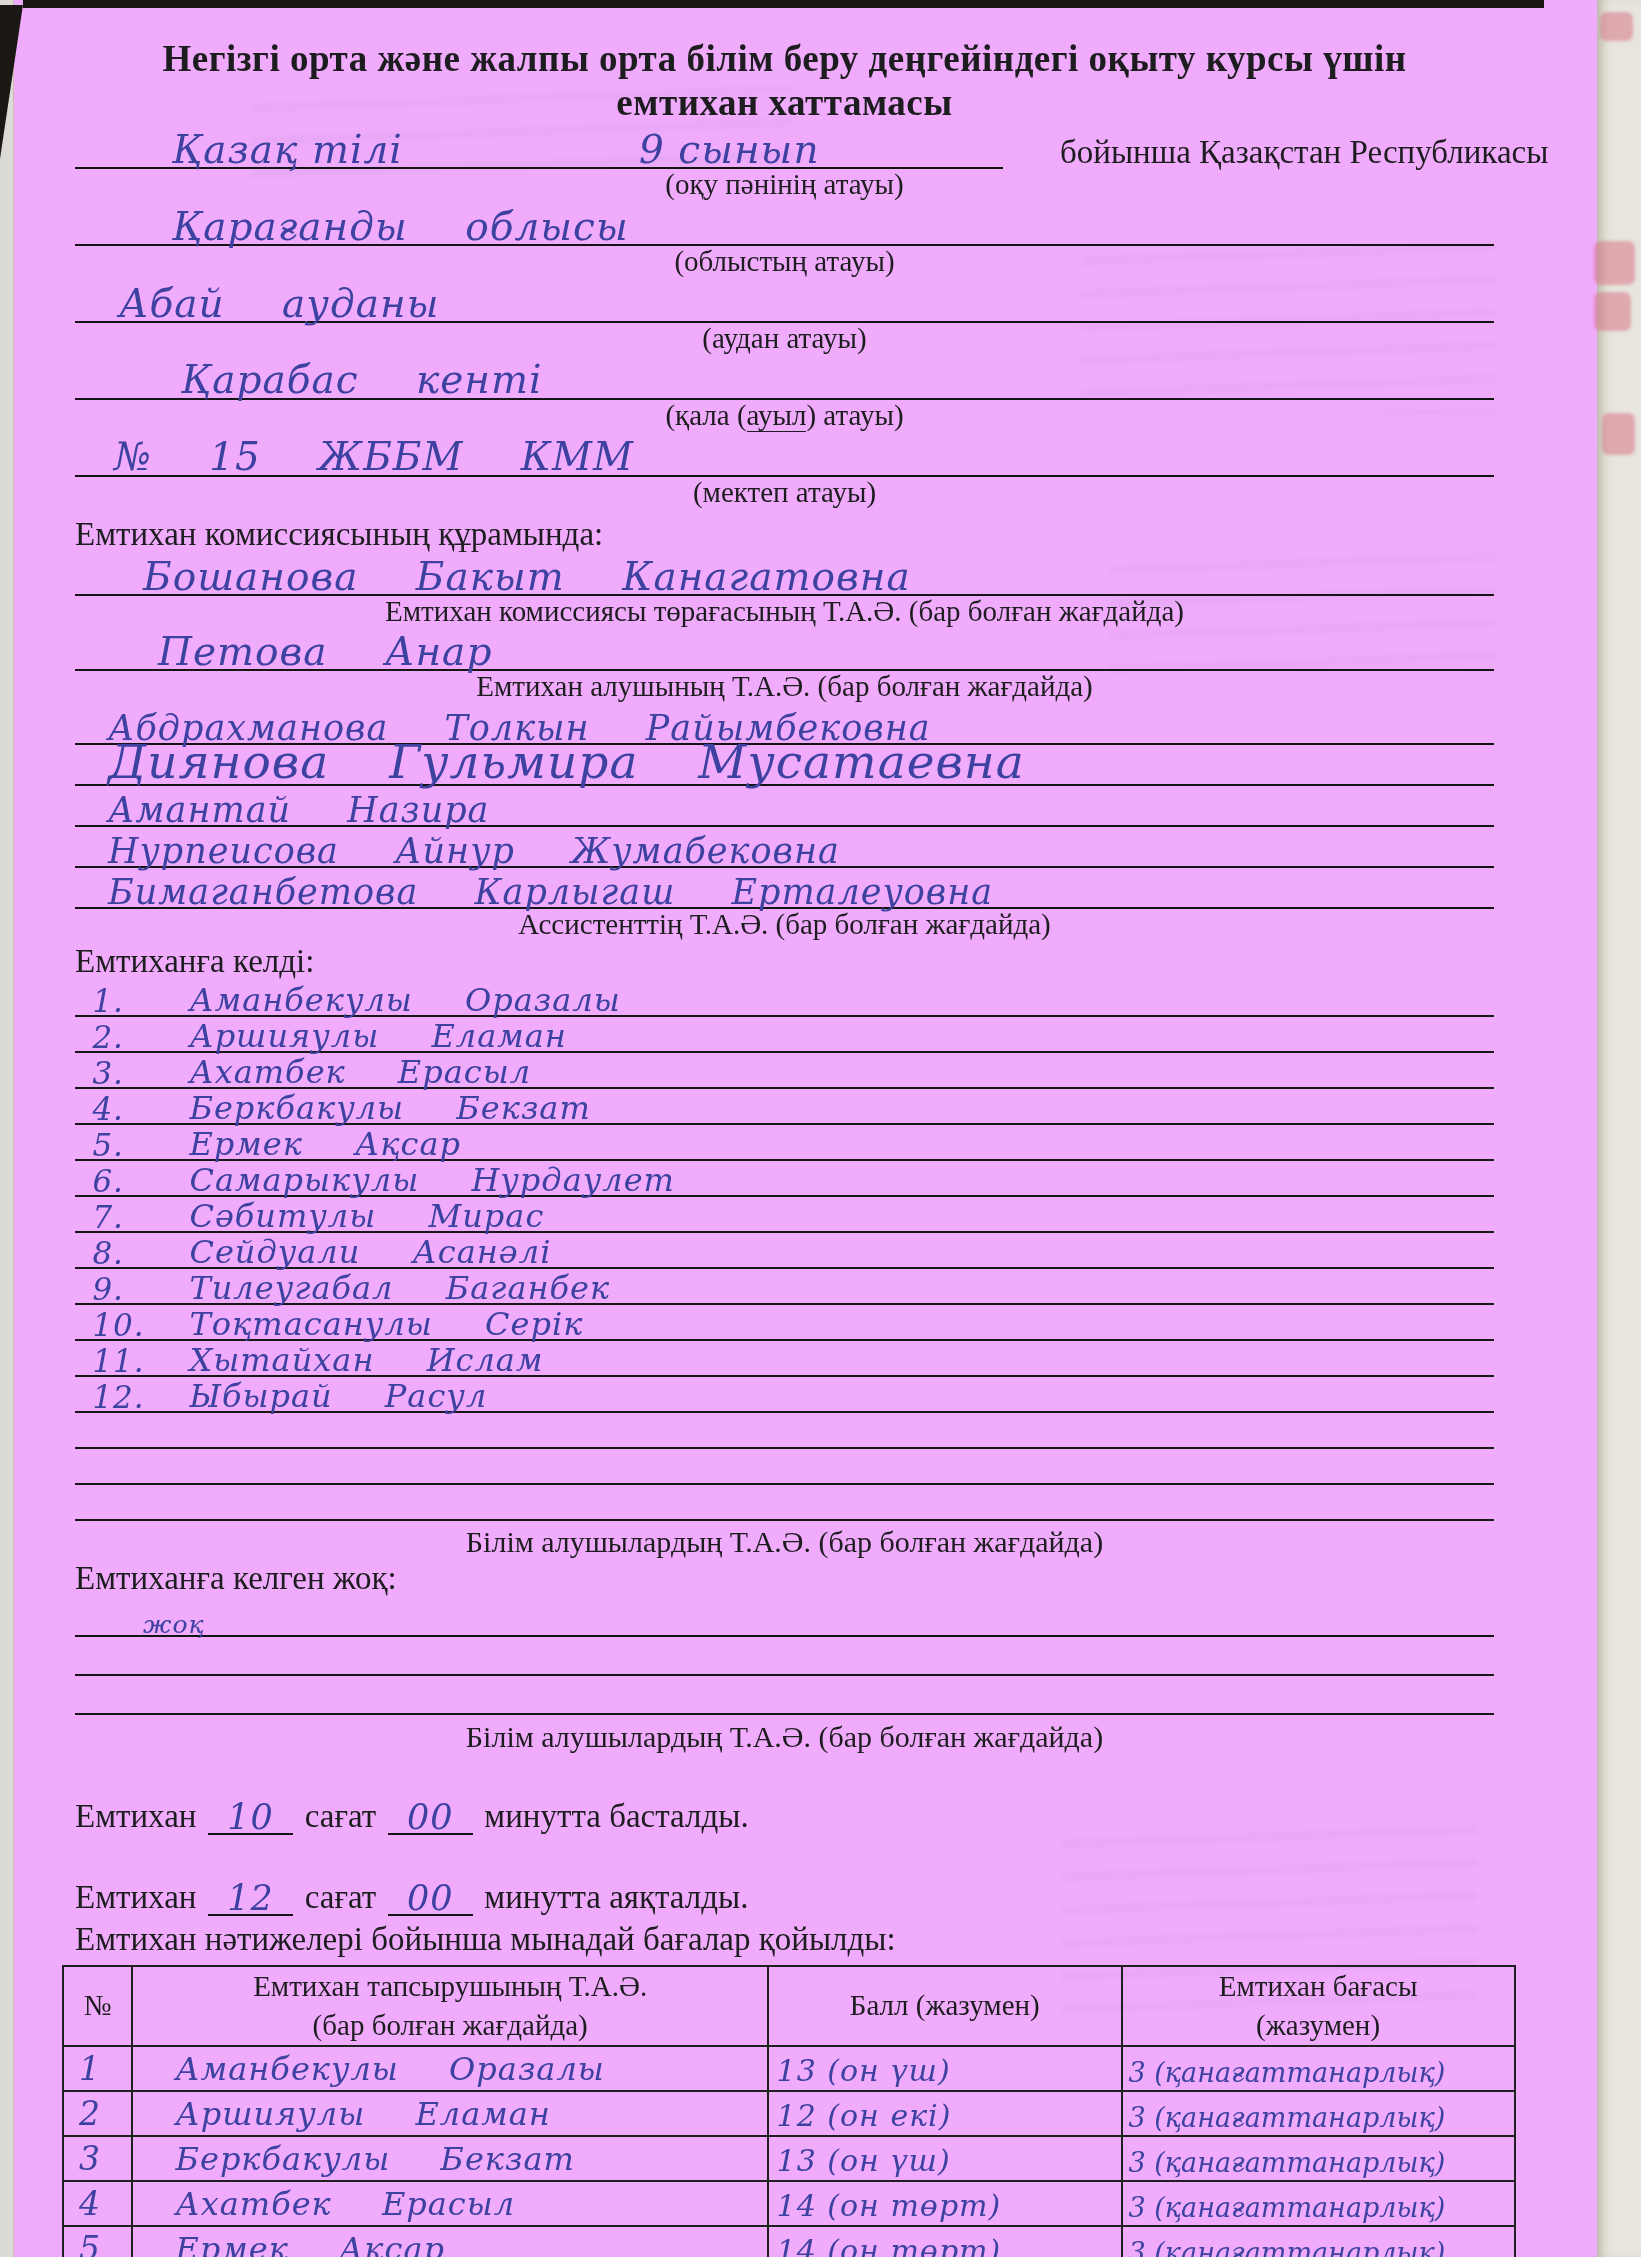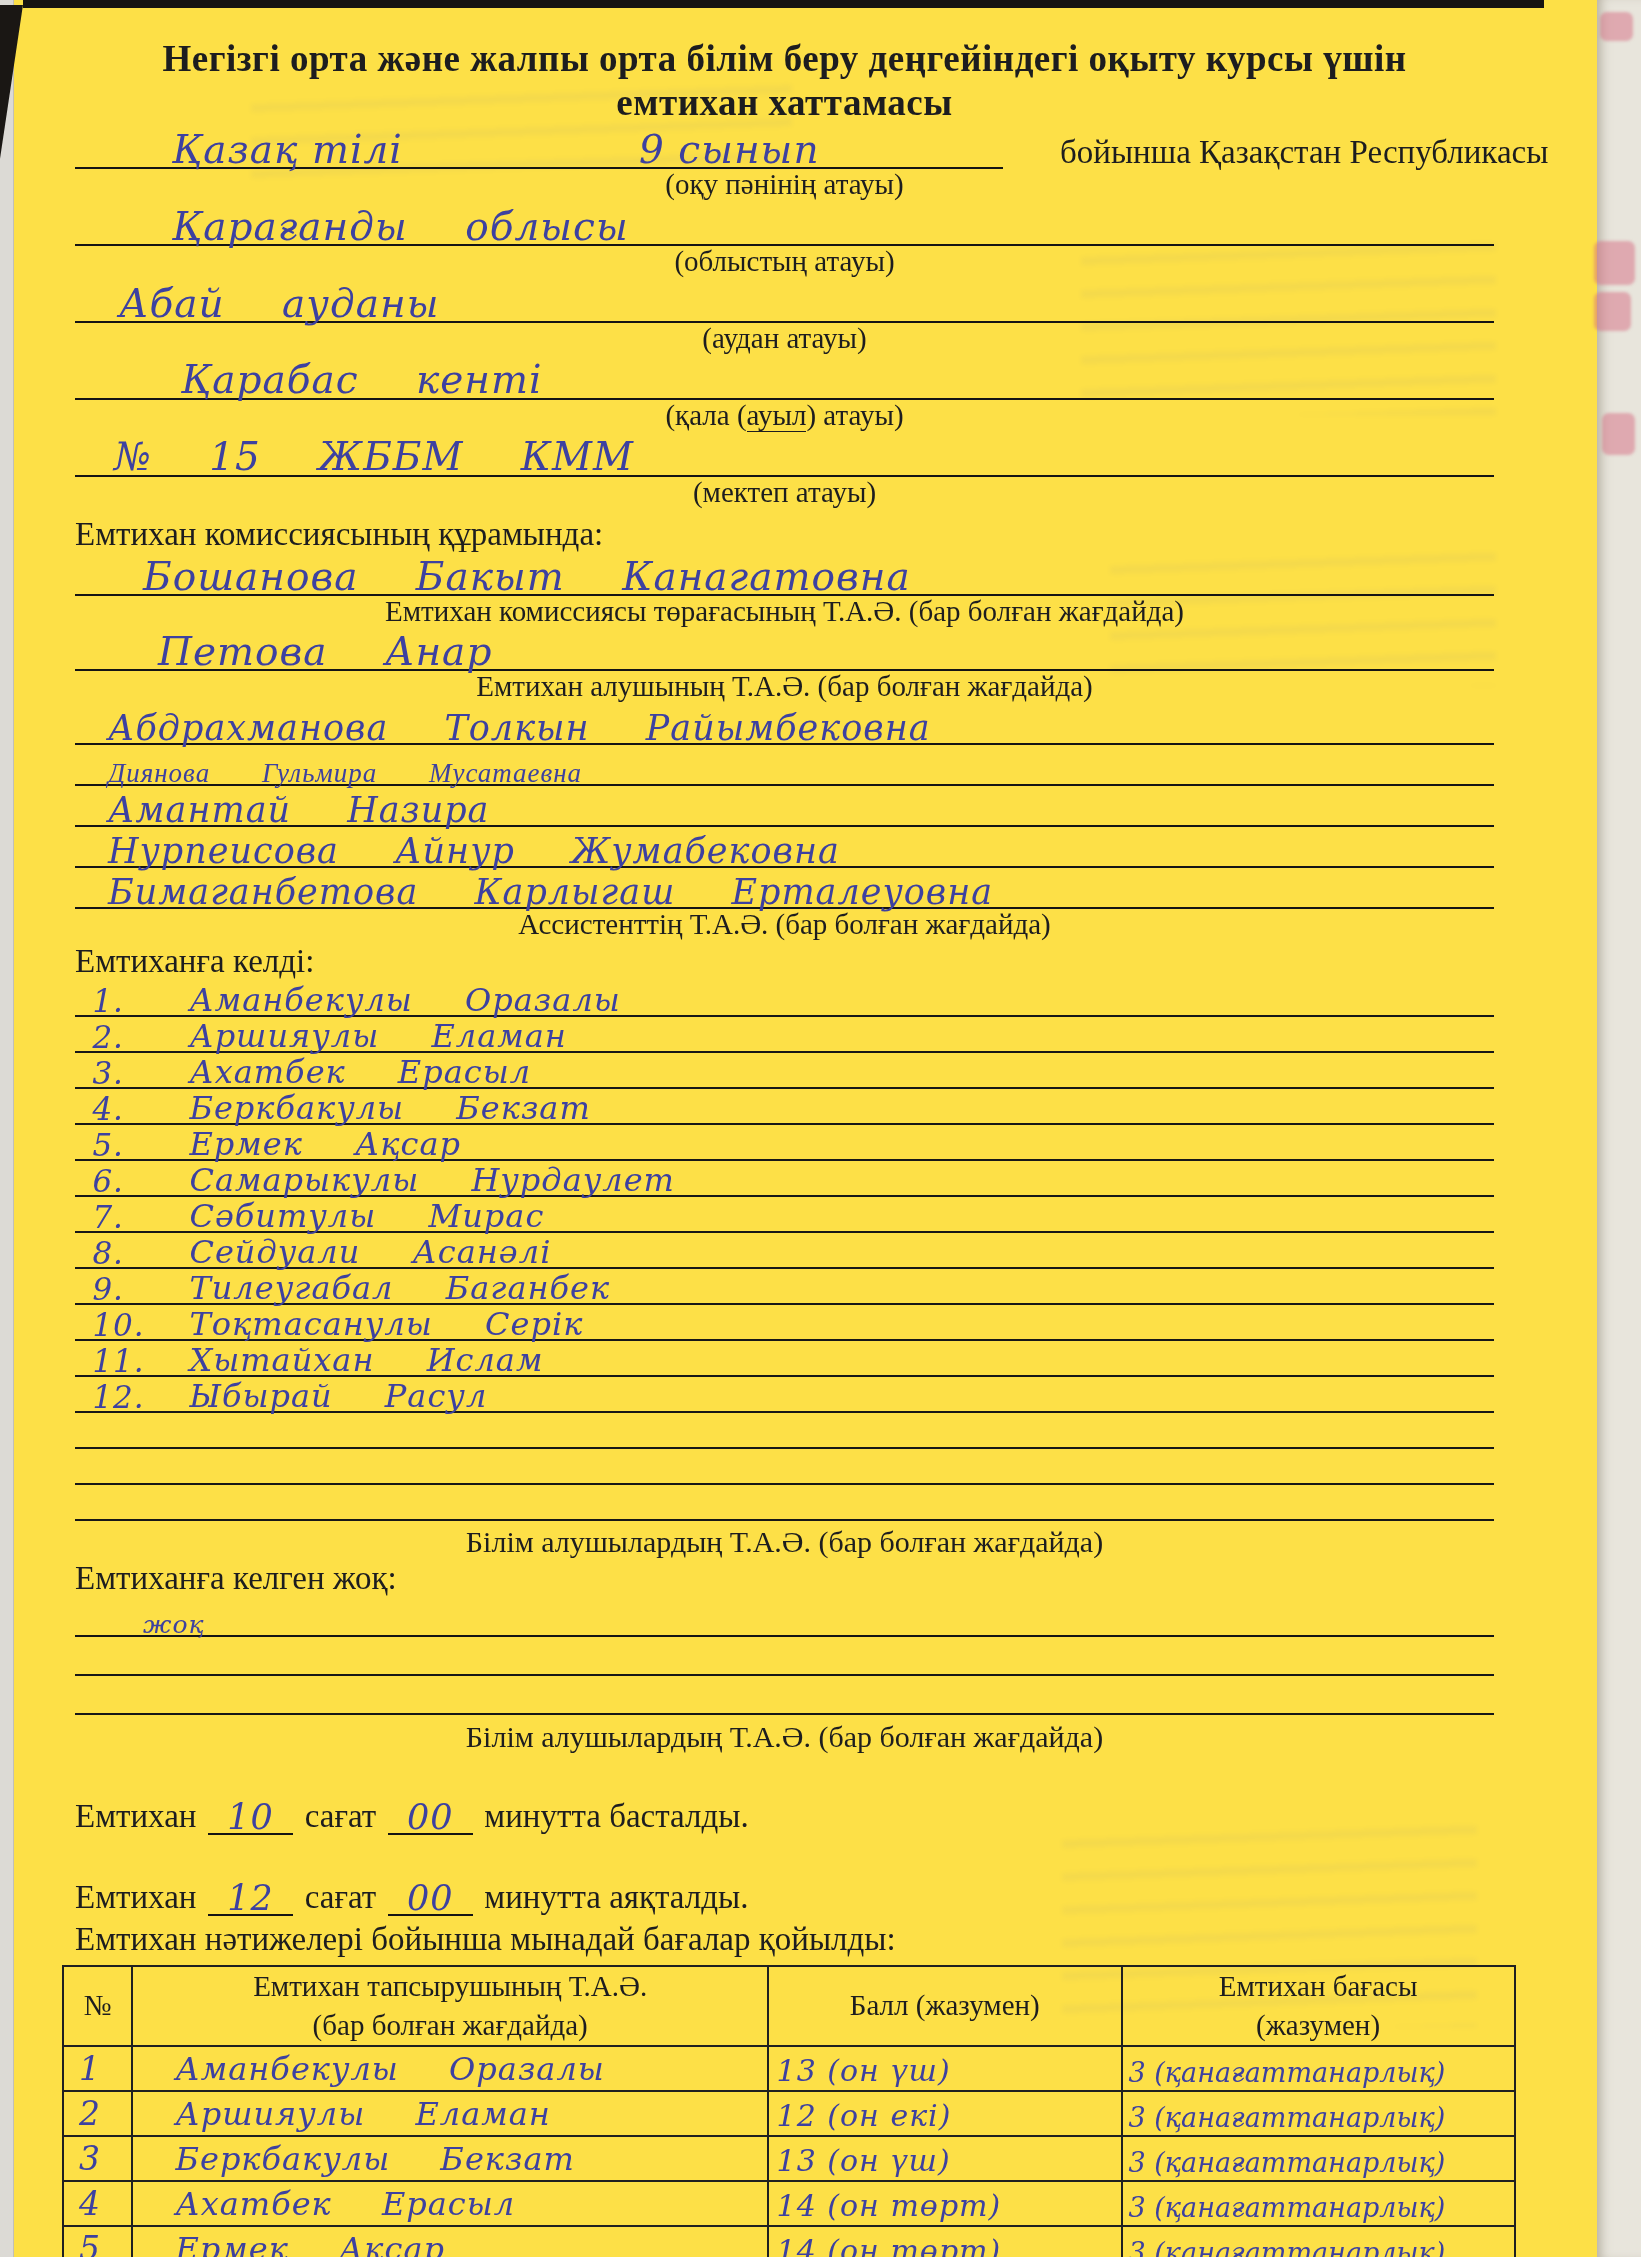--- a/index.html
+++ b/index.html
@@ -1,18 +1,18 @@
 <!DOCTYPE html>
 <html><head>
 <meta charset="utf-8">
 <style>
   html,body{margin:0;padding:0;background:#888;}
   .page{
     position:relative; width:1641px; height:2257px; margin:0 auto;
-    background:#fde047; overflow:hidden;
+    background:#f0abfc; overflow:hidden;
     font-family:"Liberation Serif","DejaVu Serif",serif; color:#1d1d1f;
   }
   
   .scan-left{position:absolute;top:0;left:0;width:12.6px;height:100%;background:#dcdad5;border-right:1.9px solid #c2bfb7;z-index:1;}
   .scan-top{position:absolute;top:0;left:23px;width:1521px;height:7.7px;background:#171411;z-index:3;}
   .scan-corner{position:absolute;top:4.8px;left:0;width:23px;height:154px;background:#1a1714;clip-path:polygon(0 0,100% 0,0 100%);z-index:3;}
   .page-edge{position:absolute;top:0;right:0;width:44px;height:100%;background:#e8e5dc;box-shadow:inset 9.7px 0 11.6px -6.8px rgba(120,110,88,.5);z-index:2;}
   .mark-pink{position:absolute;background:rgba(213,105,128,.48);border-radius:6.8px;filter:blur(1.4px);z-index:4;}
   .ghost{position:absolute;opacity:.09;filter:blur(2.4px);z-index:0;
     background:repeating-linear-gradient(178deg,transparent 0 25px,rgba(84,94,158,.55) 25px 33px);}
@@ -138,21 +138,21 @@
     <div>
 
         <div class="rule-row asst-row">
           <div class="rule">
             <span class="hw hw-med sp-words" style="margin-left:33px;font-size:35px;">Абдрахманова Толкын Райымбековна</span>
           </div>
         </div>
 
         <div class="rule-row asst-row">
           <div class="rule">
-            <span class="hw hw-med sp-words" style="margin-left:33px;font-size:27px;font-family:Liberation Serif, serif;">Диянова Гульмира Мусатаевна</span>
+            <span class="hw hw-med sp-words" style="margin-left:33px;font-size:47px;">Диянова Гульмира Мусатаевна</span>
           </div>
         </div>
 
         <div class="rule-row asst-row">
           <div class="rule">
             <span class="hw hw-med sp-words" style="margin-left:33px;font-size:35px;">Амантай Назира</span>
           </div>
         </div>
 
         <div class="rule-row asst-row">

